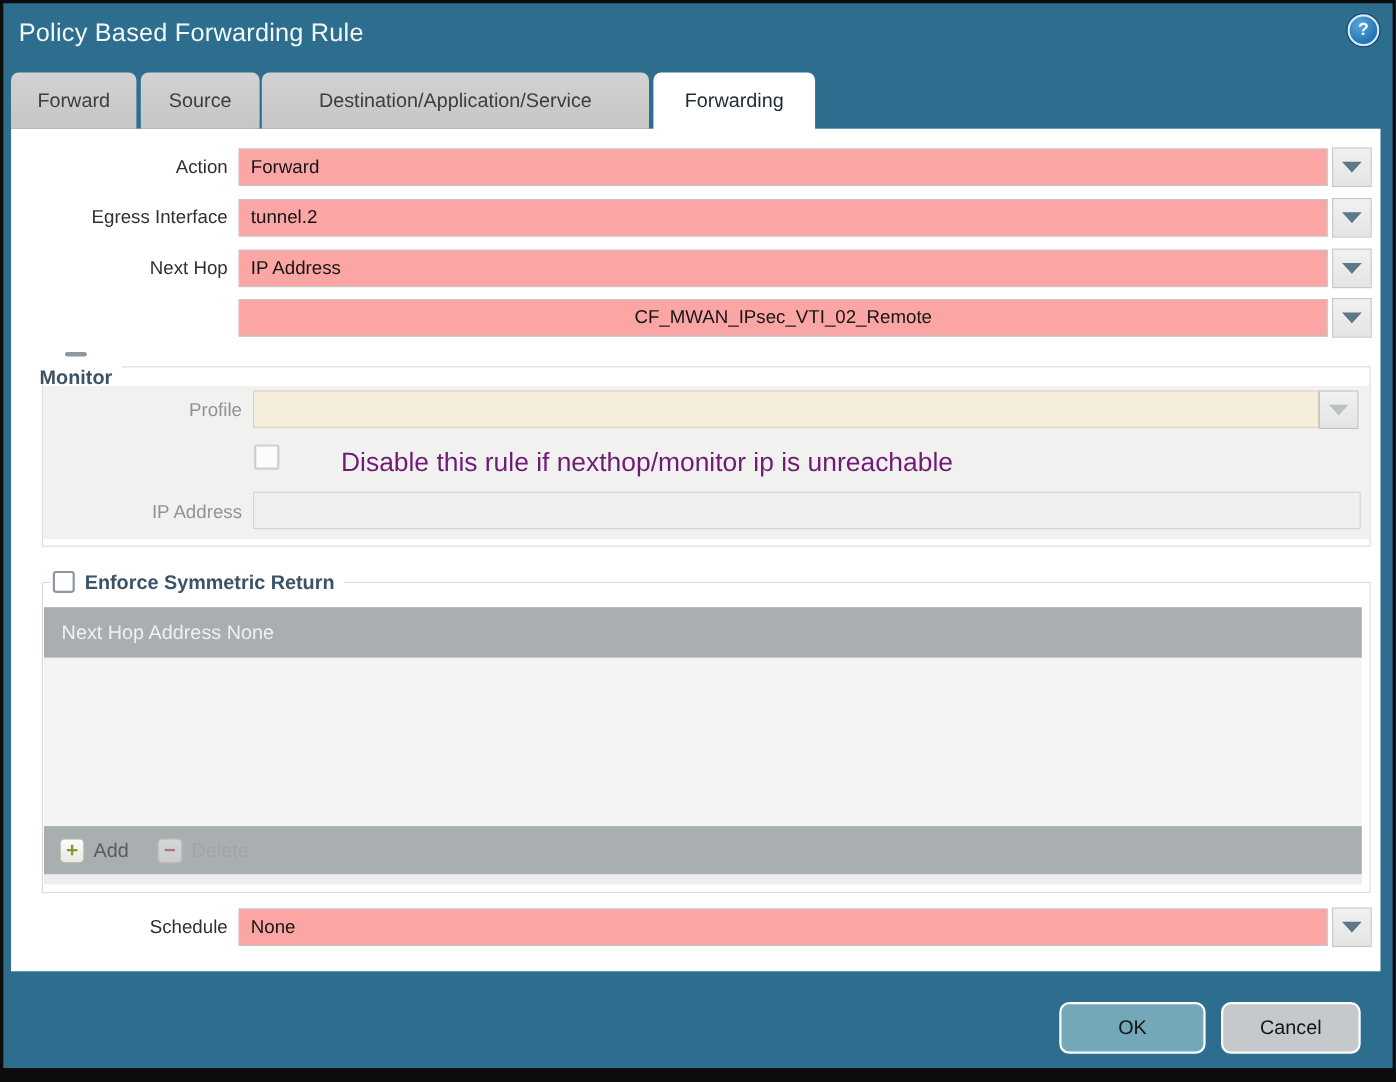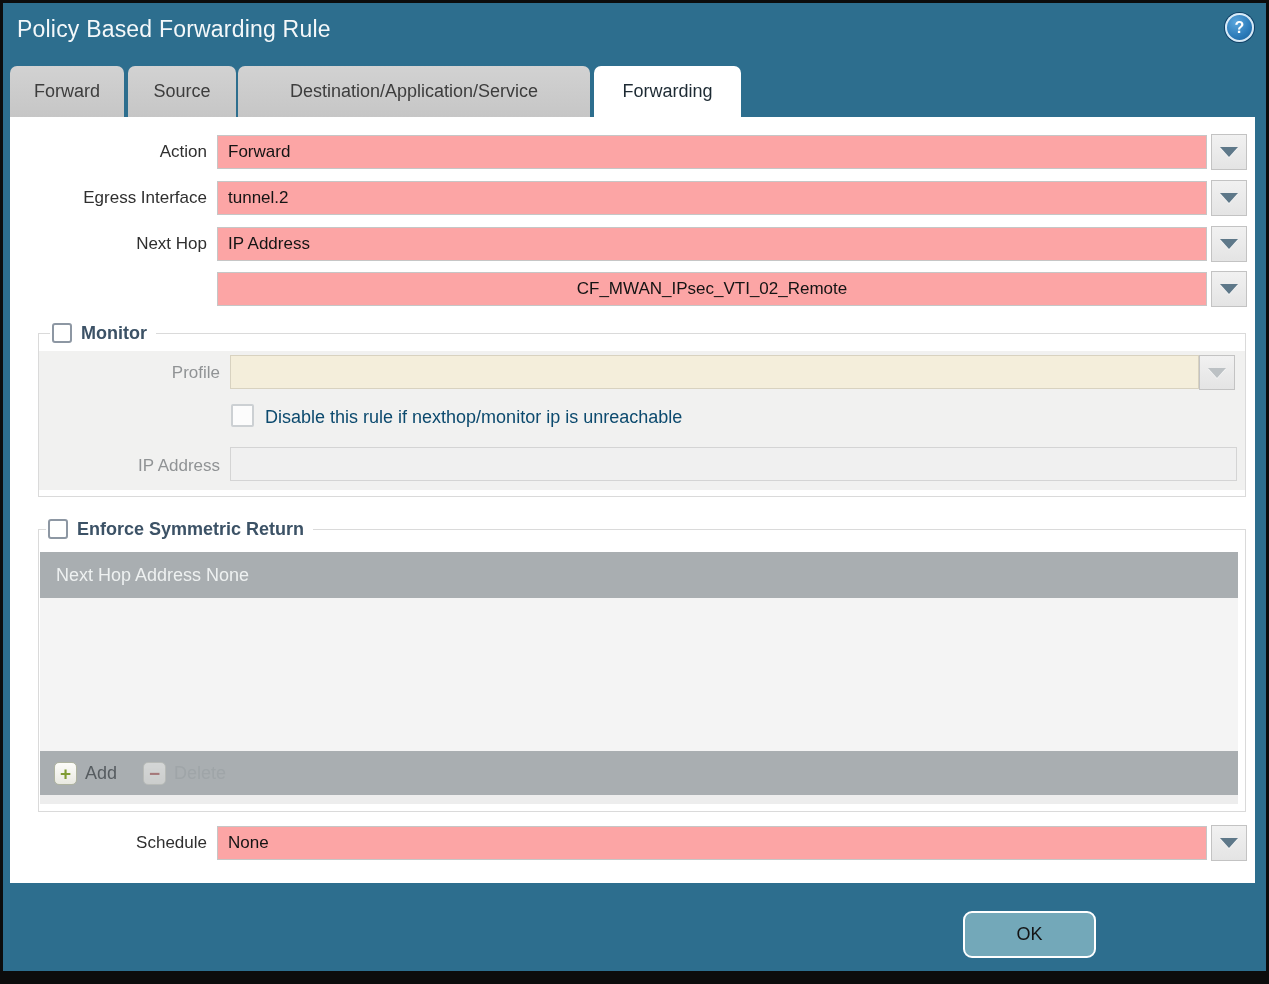--- a/index.html
+++ b/index.html
@@ -100,21 +100,21 @@
   .fset-legend .sec-title {
     font-size:18px; font-weight:700; color:#3c5266;
   }
   .monitor-panel {
     position:absolute; background:#f1f1f0;
   }
   .cb-disabled {
     position:absolute; width:23px; height:23px; background:#fcfcfc;
     border:2px solid #ccd0d3; border-radius:2px;
   }
-  .dim-text { position:absolute; font-size:18px; color:#0c4a6e; }
+  .dim-text { position:absolute; font-size:24px; color:#701a75;margin-left:45px; }
 
   
   .nh-table-header {
     position:absolute; background:#a9aeb1; color:#eef1f1;
     font-size:18px; display:flex; align-items:center; padding-left:16px;
   }
   .nh-table-body { position:absolute; background:#f4f4f4; }
   .nh-table-footer {
     position:absolute; background:#a9aeb1;
     display:flex; align-items:center; gap:26px; padding-left:14px;
@@ -179,21 +179,21 @@
     <div class="dd-btn" style="left:1201px; top:109px;">
         <span class="tri"></span>
       </div>
 
     <input class="text-field" style="left: 207px; top: 155px; width: 990px; text-align: center;" value="CF_MWAN_IPsec_VTI_02_Remote">
     <div class="dd-btn" style="left:1201px; top:154px;">
         <span class="tri"></span>
       </div>
 
     <div class="fset" style="left:28px; top:216px; width:1208px; height:164px;"></div>
-    <div class="fset-legend" style="left:40px; top:203px;">
+    <div class="fset-legend" style="left:24px; top:203px;flex-direction:column;">
       <span class="cb"></span>
       <span class="sec-title">Monitor</span>
     </div>
     <div class="monitor-panel" style="left:29px; top:234px; width:1206px; height:139px;"></div>
 
     <div class="fld-label dim" style="top:245px;">Profile</div>
     <input class="text-field" style="left: 220px; top: 238px; width: 969px; background: rgb(244, 238, 219); border-color: rgb(216, 210, 192); color: rgb(111, 106, 88);" disabled="" value="">
     <div class="dd-btn disabled" style="left:1189px; top:238px; height:35px;">
         <span class="tri"></span>
       </div>
@@ -226,16 +226,17 @@
 
     <div class="fld-label" style="top:715px;">Schedule</div>
     <input class="text-field" style="left: 207px; top: 709px; width: 990px;" value="None">
     <div class="dd-btn" style="left:1201px; top:708px;">
         <span class="tri"></span>
       </div>
 
   </div>
 
   <button class="btn btn-ok">OK</button>
+  <button class="btn btn-cancel">Cancel</button>
 
   <div class="bottom-bar"></div>
   <div class="frame"></div>
 </div>
 
 </body></html>

